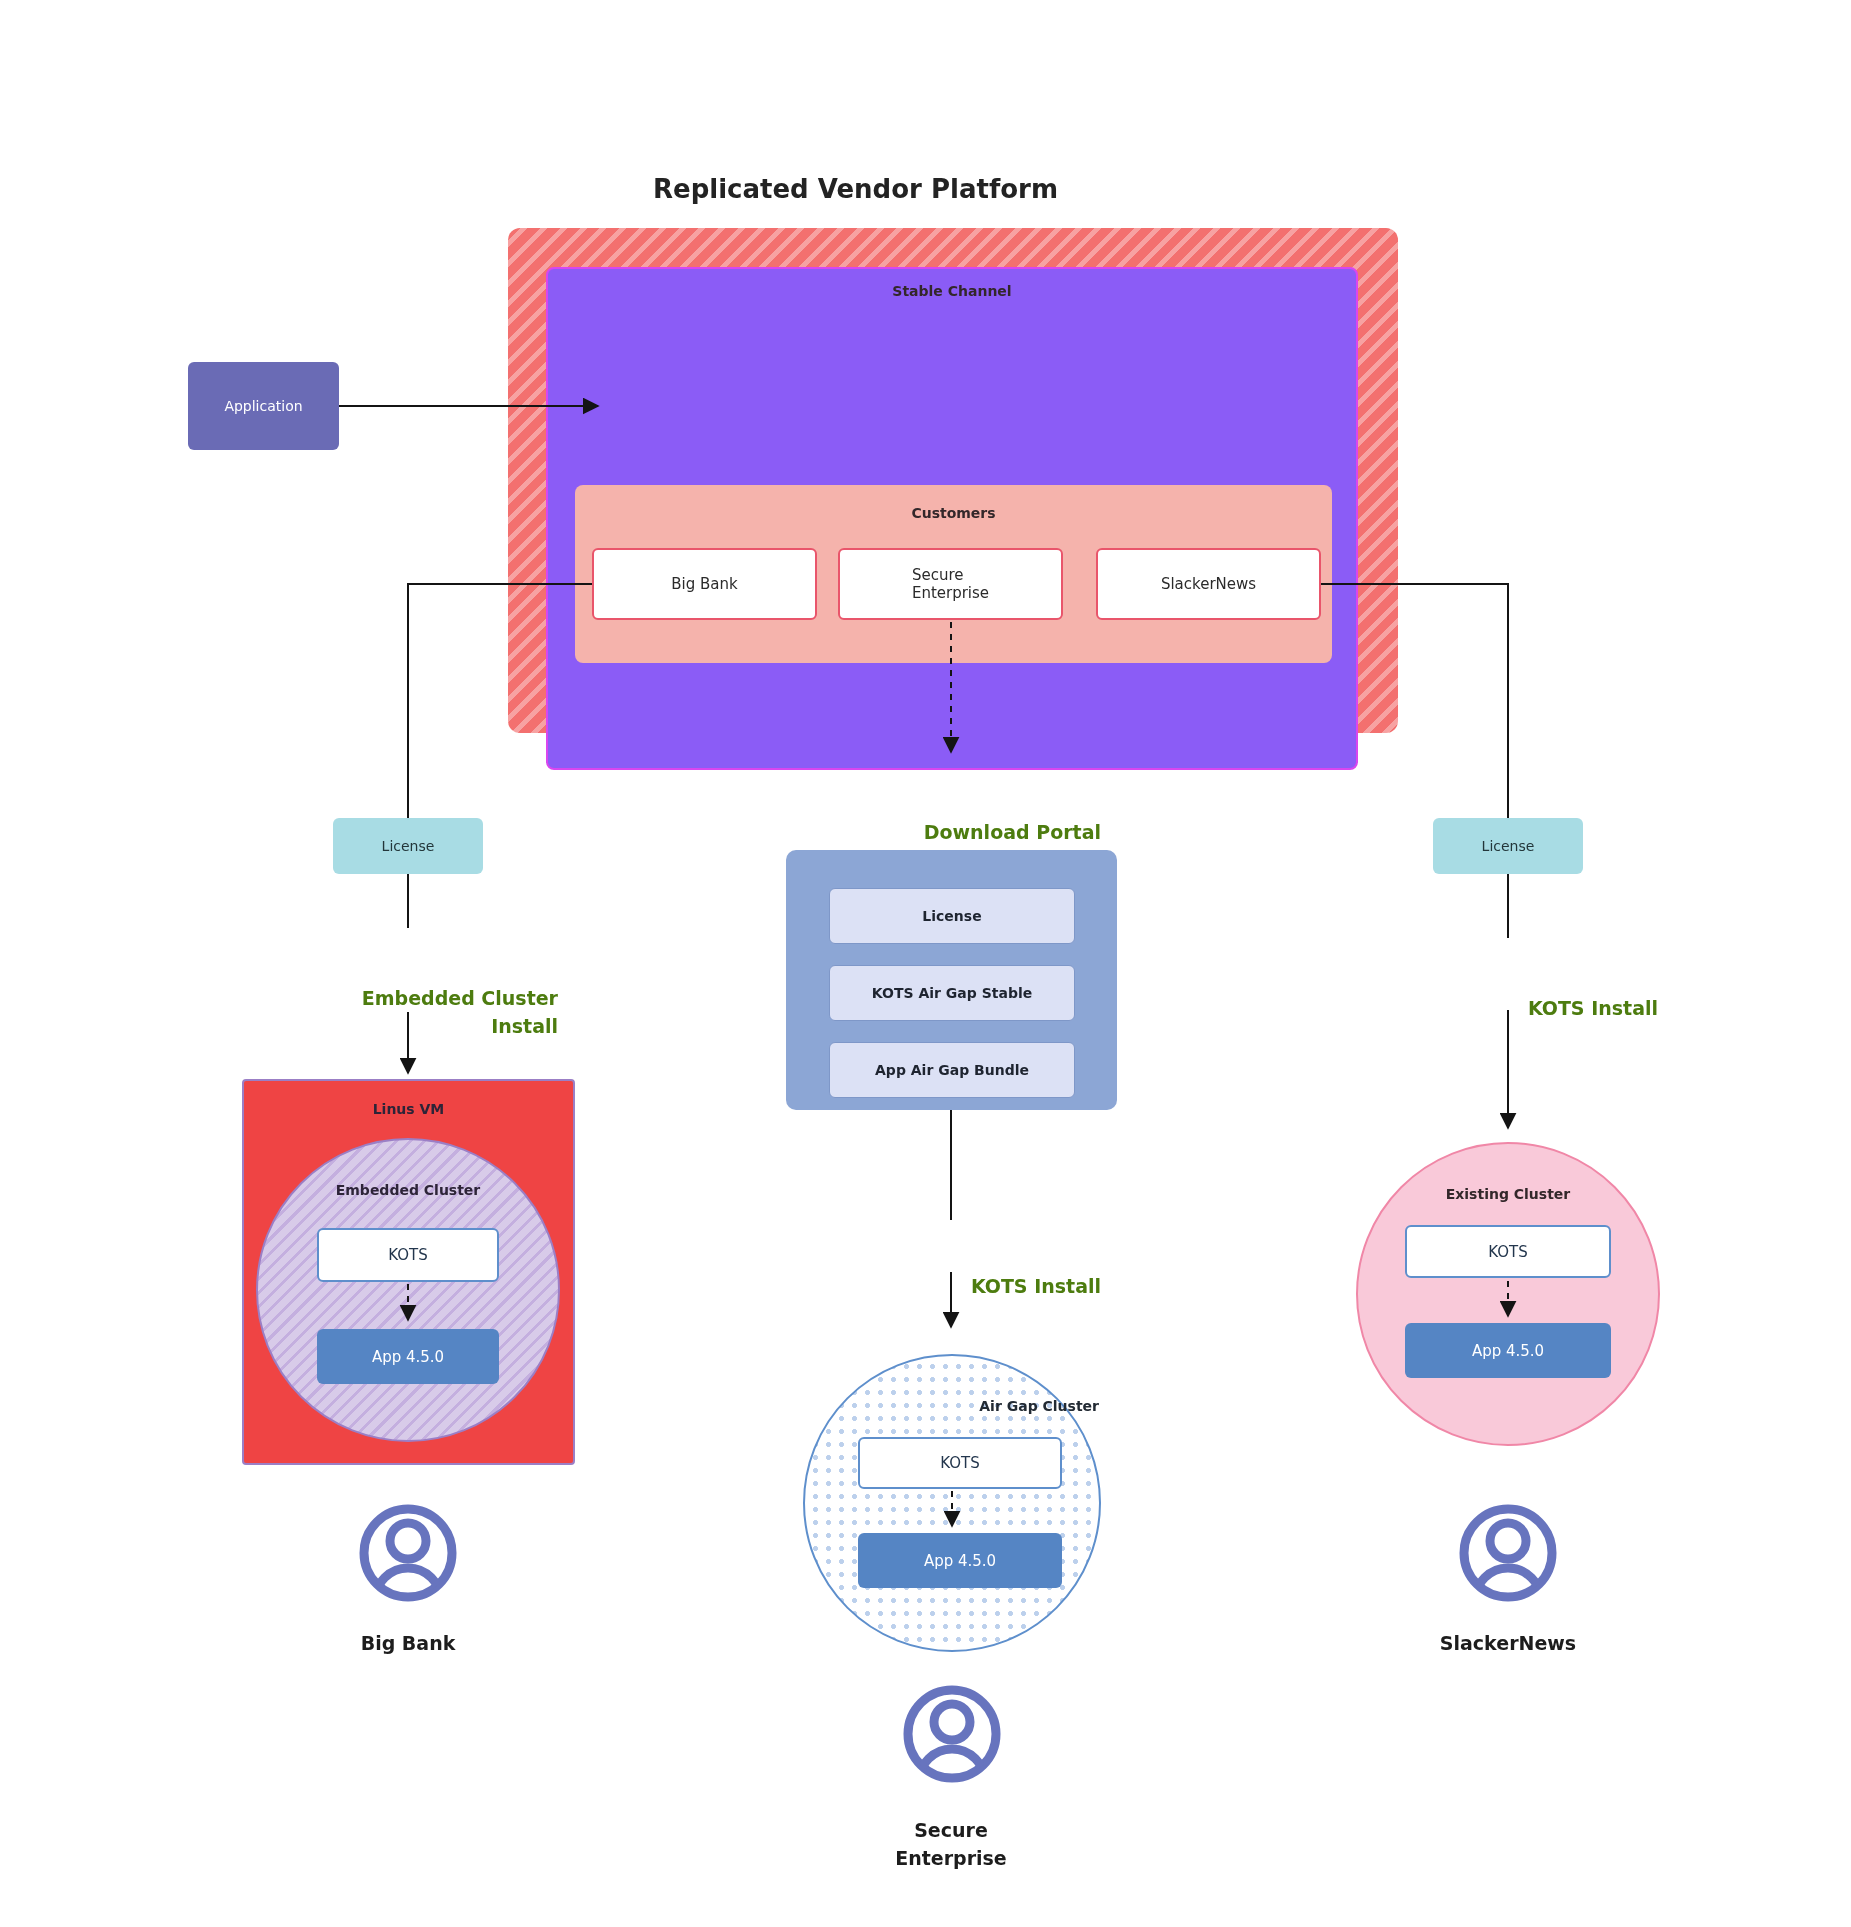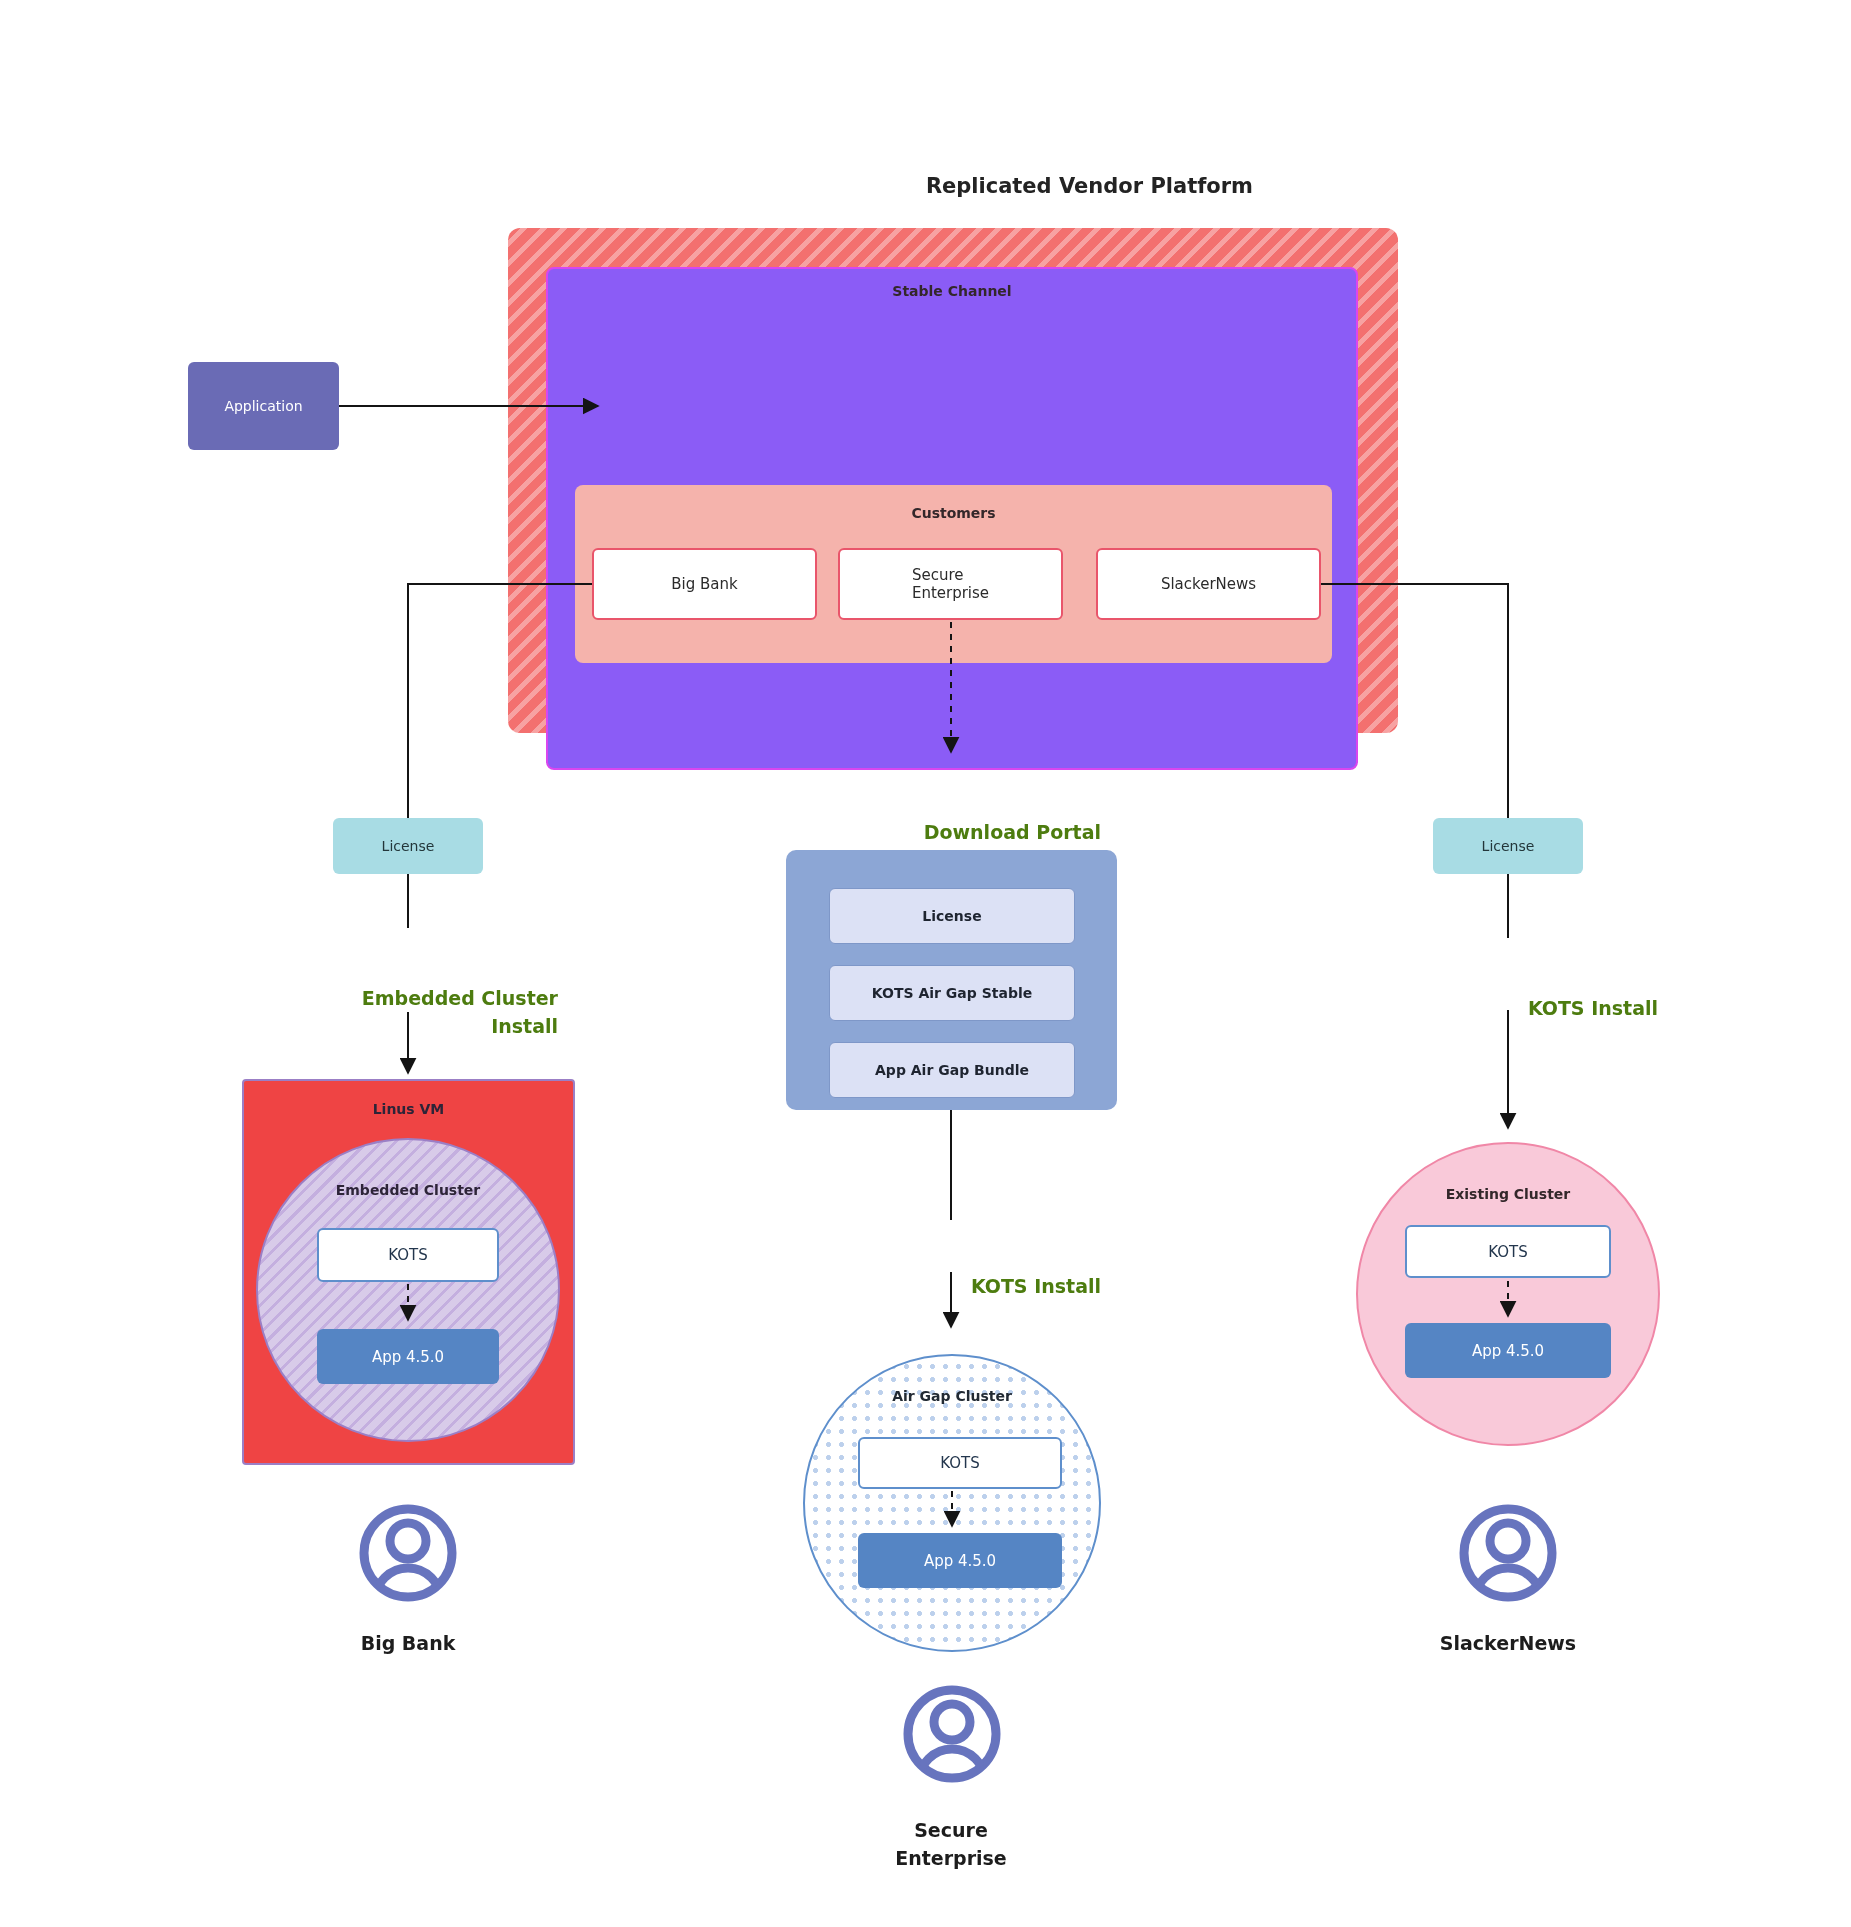--- a/index.html
+++ b/index.html
@@ -5,21 +5,21 @@
   html,body{margin:0;padding:0;background:#ffffff;}
   .canvas{
     position:relative;width:1851px;height:1927px;background:#ffffff;
     font-family:"DejaVu Sans","Liberation Sans",sans-serif;color:#2b2b2b;overflow:hidden;
   }
   .abs{position:absolute;}
   .center-text{display:flex;align-items:center;justify-content:center;text-align:left;}
   .pre{white-space:pre-line;}
 
   
-  .diagram-title{left:653px;top:174px;width:600px;text-align:right;font-size:21px;font-weight:600;color:#232323;}
+  .diagram-title{left:653px;top:174px;width:600px;text-align:left;font-size:26px;font-weight:600;color:#232323;}
 
   
   .vendor-box{
     left:508px;top:228px;width:890px;height:505px;border-radius:12px;
     background:repeating-linear-gradient(135deg,#f3706f 0px,#f3706f 9px,#f7a2a2 9px,#f7a2a2 14px);
   }
   .stable-box{
     left:546px;top:267px;width:812px;height:503px;border-radius:8px;
     background:#8b5cf6;border:2px solid #d946ef;box-sizing:border-box;
   }
@@ -81,21 +81,21 @@
   .kots-embedded{left:59px;top:88px;width:182px;height:54px;}
   .app-embedded{left:59px;top:189px;width:182px;height:55px;}
 
   
   .airgap-circle{
     position:absolute;left:803px;top:1354px;width:298px;height:298px;border-radius:50%;
     border:2.5px solid #5e8fcc;box-sizing:border-box;background-color:#ffffff;
     background-image:radial-gradient(#bcd0ec 2.2px,transparent 2.8px);
     background-size:13px 13px;background-position:4px 4px;
   }
-  .airgap-label{top:32px;color:#222a33;}
+  .airgap-label{top:42px;color:#222a33;text-align:right;}
   .kots-airgap{left:53px;top:81px;width:204px;height:52px;background:#ffffff;}
   .app-airgap{left:53px;top:177px;width:204px;height:55px;}
 
   
   .existing-circle{
     position:absolute;left:1356px;top:1142px;width:304px;height:304px;border-radius:50%;
     border:2.5px solid #f087a7;box-sizing:border-box;background:#f9c9d9;
   }
   .existing-label{top:42px;color:#33272a;}
   .kots-existing{left:47px;top:81px;width:206px;height:53px;}

